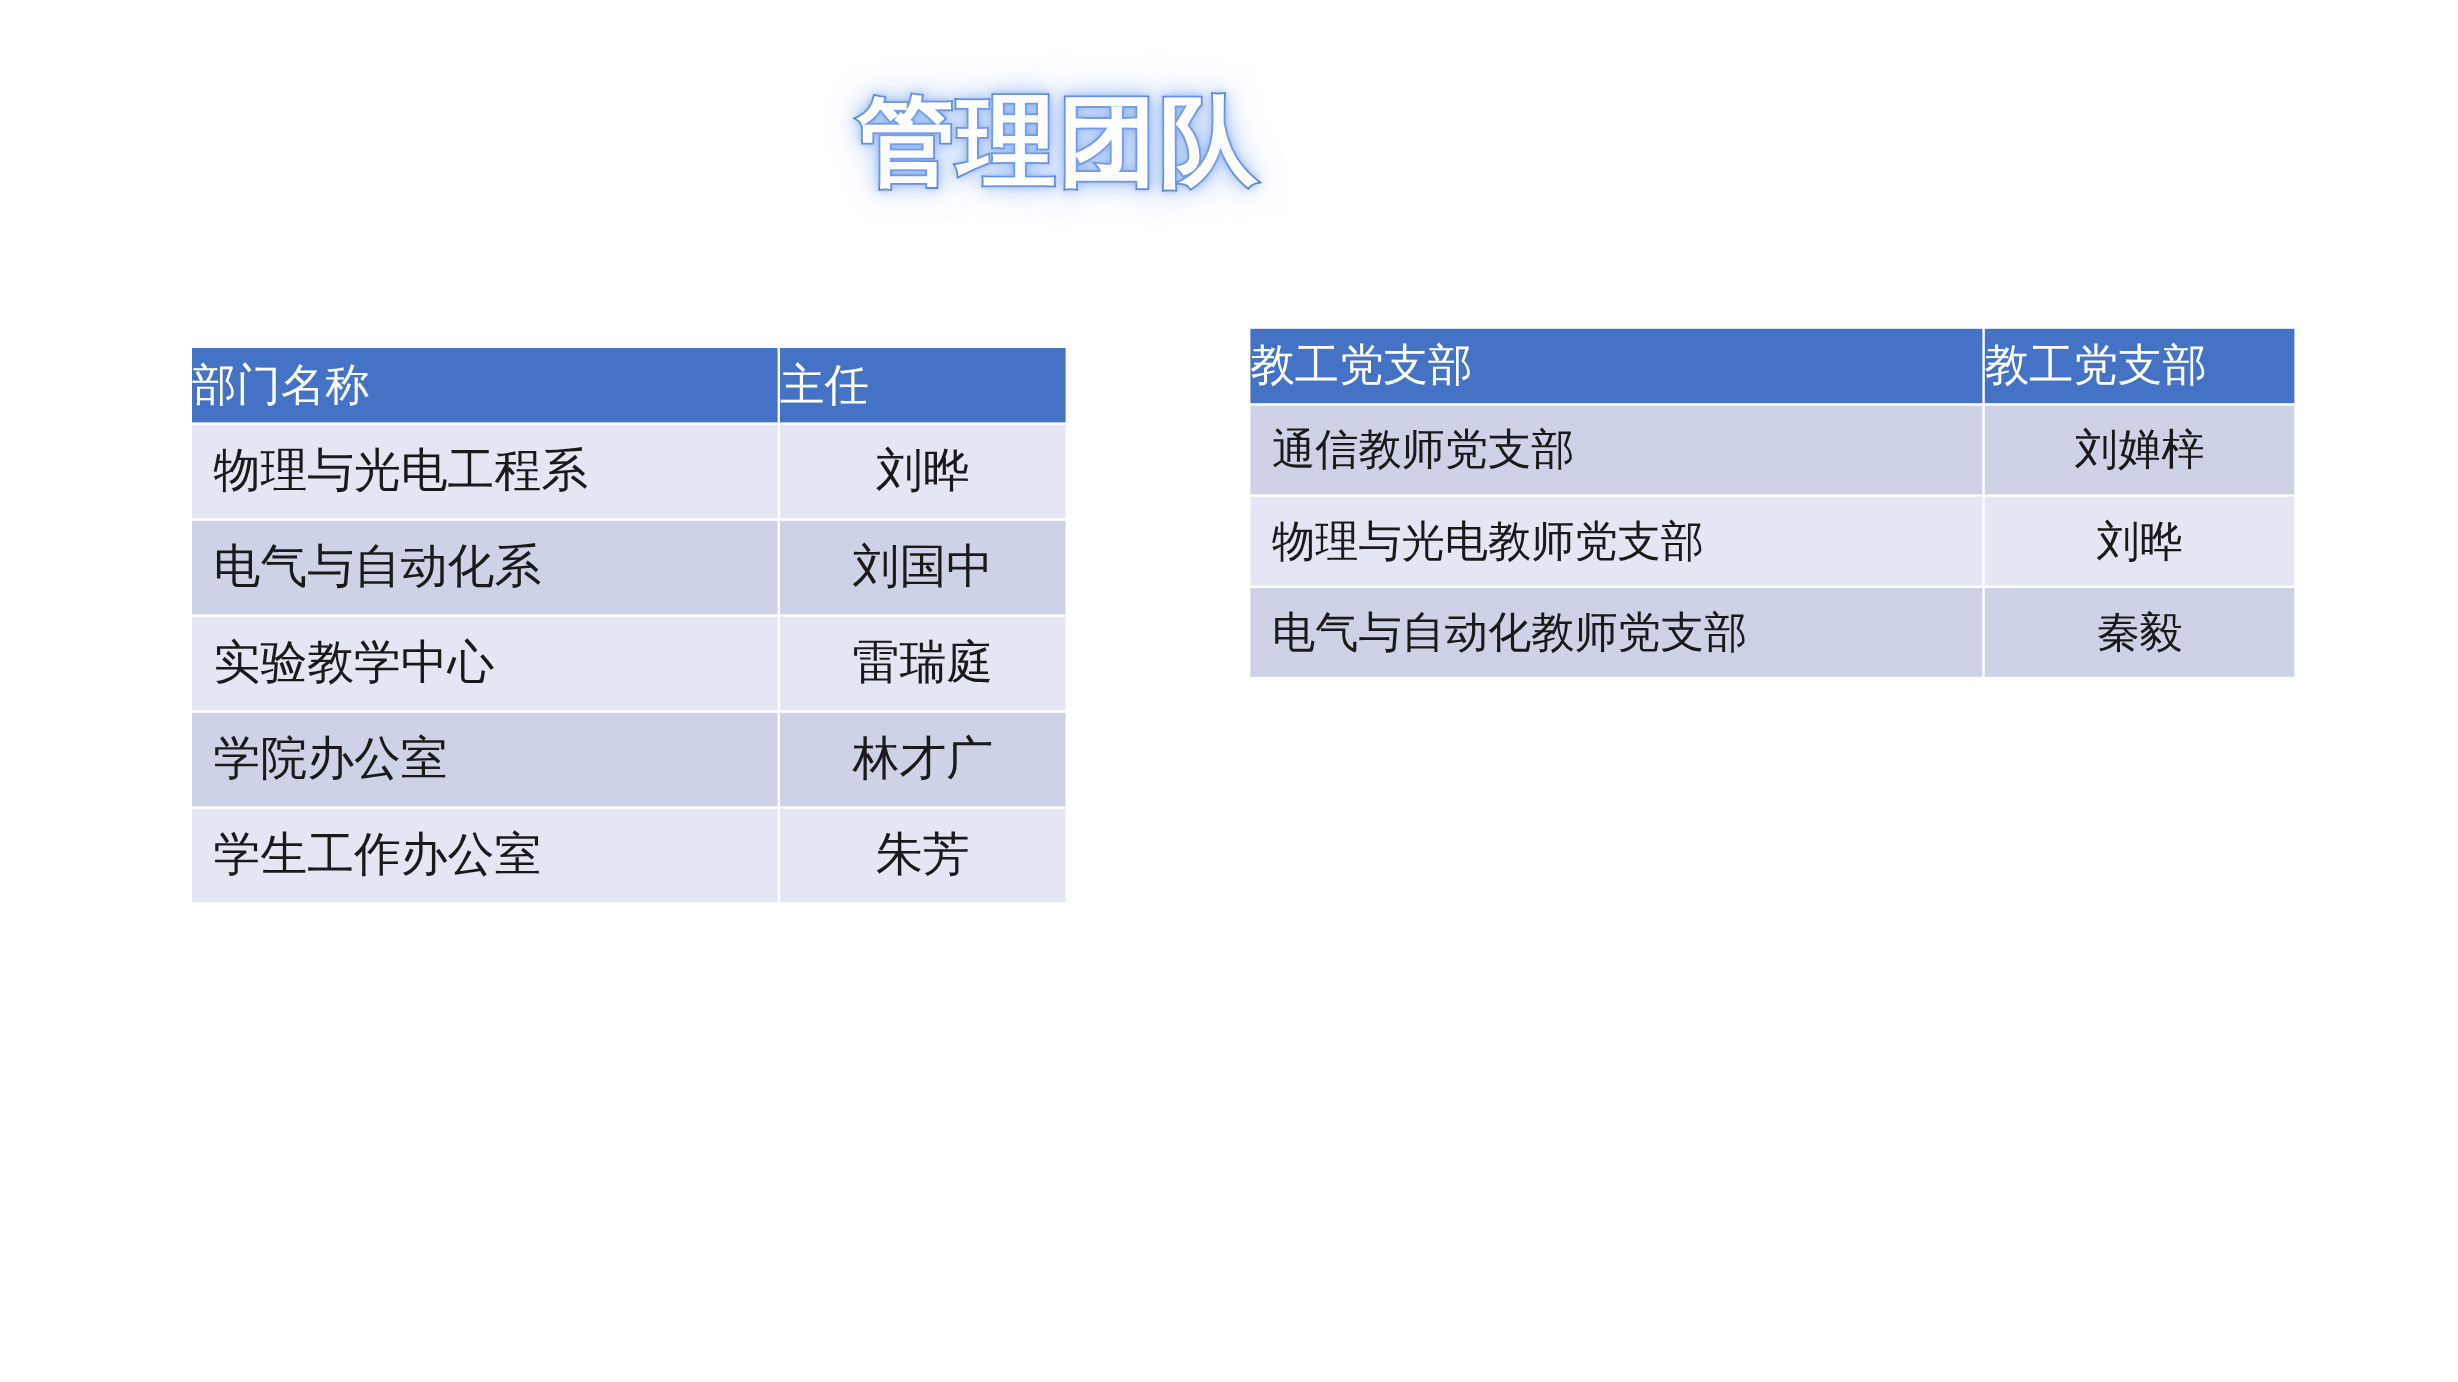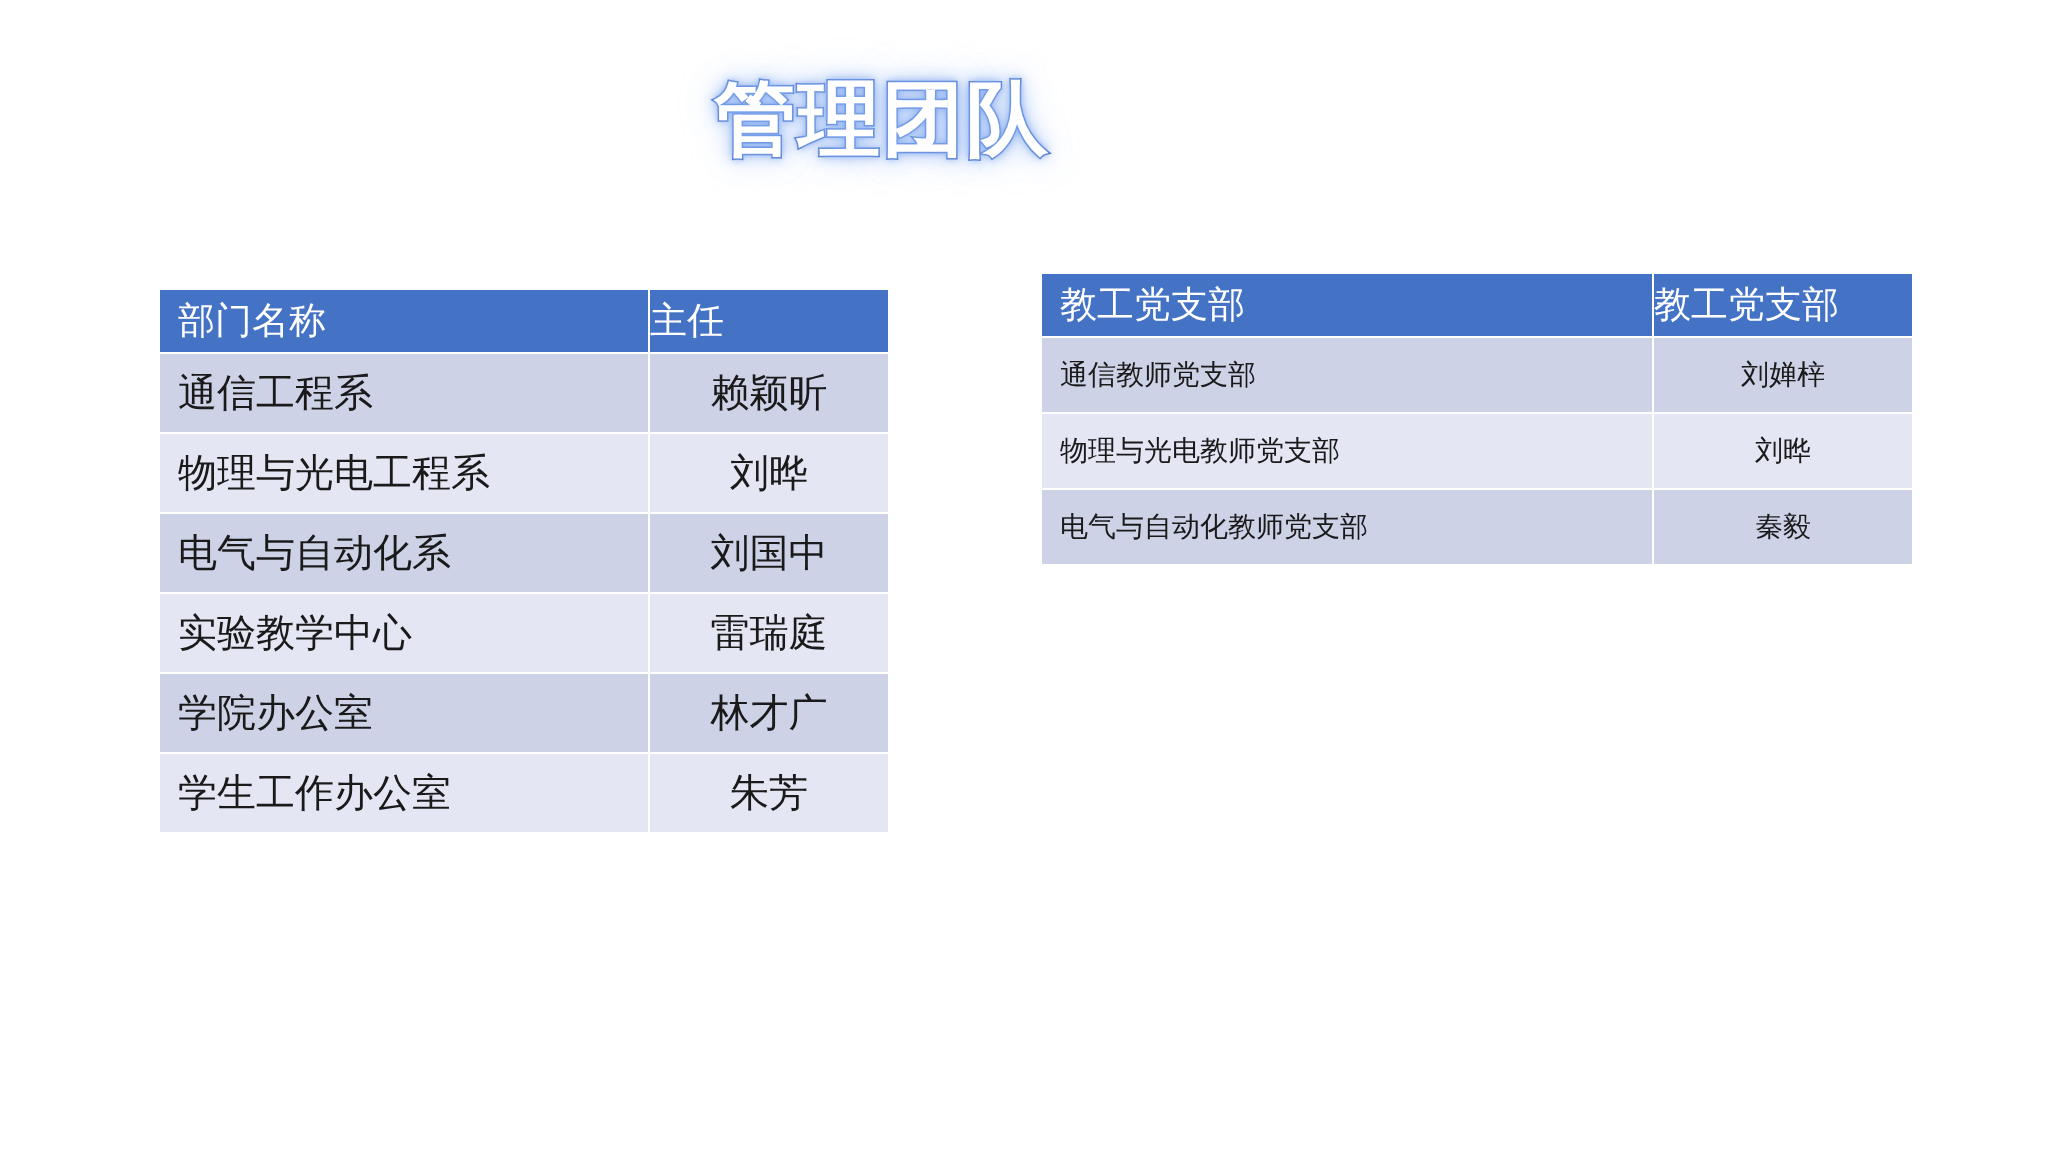--- a/index.html
+++ b/index.html
@@ -64,21 +64,21 @@
   .hdr-cell {
     background: #4472c4;
     color: #ffffff;
     font-size: 37px;
     font-weight: 700;
     height: 62px;
     line-height: 62px;
     white-space: nowrap;
     overflow: hidden;
   }
-  .hdr-cell.col-name  { text-align: left;  padding-left: 18px; }
+  .hdr-cell.col-name  { text-align: left;  }
   .hdr-cell.col-value { text-align: left; }
 
   .body-cell {
     color: #1a1a1a;
     font-size: 39px;
     height: 78px;
     line-height: 78px;
     white-space: nowrap;
     overflow: hidden;
   }
@@ -100,21 +100,21 @@
   
   #party-branch-table {
     left: 1040px;
     top: 272px;
     width: 868px;
   }
   #party-branch-table col.c1 { width: 610px; }
   #party-branch-table col.c2 { width: 258px; }
 
   #party-branch-table .hdr-cell { font-size: 37px; }
-  #party-branch-table .body-cell { font-size: 28px; height: 74px; line-height: 74px; margin-top: 40px; }
+  #party-branch-table .body-cell { font-size: 36px; height: 74px; line-height: 74px; margin-top: 40px; }
 </style>
 </head>
 <body>
 
 <div id="slide-title">
   <span class="title-text">管理团队</span>
 </div>
 
 <div class="table-block" id="departments-table">
   <table class="data-table">
@@ -122,24 +122,20 @@
         <col class="c1">
         <col class="c2">
       </colgroup>
     <thead>
       <tr>
         <th class="hdr-cell col-name">部门名称</th>
         <th class="hdr-cell col-value">主任</th>
       </tr>
     </thead>
     <tbody>
-      <tr class="row-odd">
-        <td class="body-cell col-name">通信工程系</td>
-        <td class="body-cell col-value">赖颖昕</td>
-      </tr>
       <tr class="row-even">
         <td class="body-cell col-name">物理与光电工程系</td>
         <td class="body-cell col-value">刘晔</td>
       </tr>
       <tr class="row-odd">
         <td class="body-cell col-name">电气与自动化系</td>
         <td class="body-cell col-value">刘国中</td>
       </tr>
       <tr class="row-even">
         <td class="body-cell col-name">实验教学中心</td>

